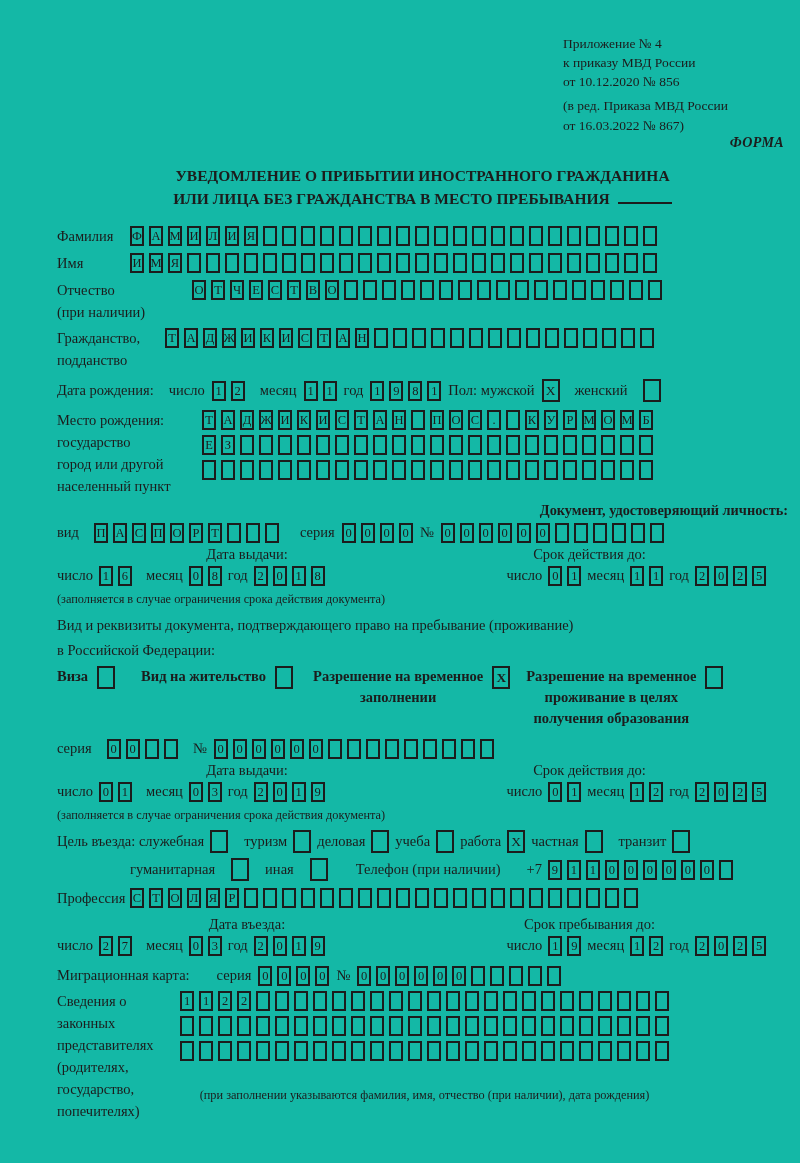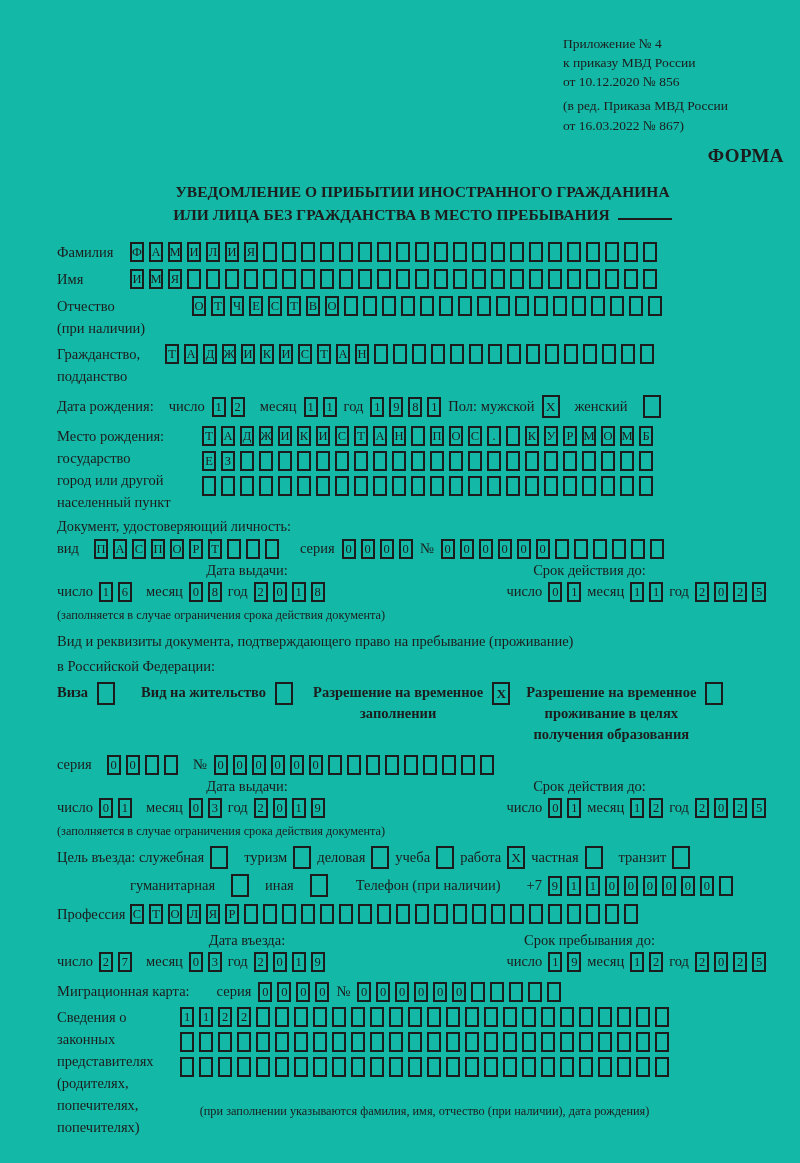--- a/index.html
+++ b/index.html
@@ -4,21 +4,21 @@
 <style>
   * { margin:0; padding:0; box-sizing:border-box; }
   html,body { background:#e8e8e8; }
   .page {
     width:800px; height:1163px; background:#14b8a6; color:#1c1c1c;
     font-family:"Liberation Serif", serif;
     padding:34px 12px 0 57px; margin:0 auto; overflow:hidden;
   }
   .hdr { margin-left:506px; font-size:13.5px; line-height:1.42; white-space:nowrap; }
   .hdr .rev { margin-top:5px; }
-  .forma { text-align:right; font-weight:bold; font-size:19px; margin-top:10px; padding-right:4px; letter-spacing:.4px; }
+  .forma { text-align:right; font-weight:bold; font-size:14px; padding-right:4px; letter-spacing:.4px;font-style:italic; }
   .title { text-align:center; font-weight:bold; font-size:15.5px; line-height:1.5; margin-top:13px; }
   .blank { display:inline-block; width:54px; border-bottom:2px solid #1c1c1c; height:.9em; margin-left:8px; }
   .sec1 { text-align:center; font-weight:bold; font-size:14.7px; margin-top:19px; }
 
   .frow { display:flex; align-items:flex-start; margin-top:4px; }
   .flabel { font-size:14.5px; line-height:23px; flex:0 0 auto; }
   .lblcol { font-size:14.5px; line-height:22px; flex:0 0 auto; }
   .w73 { flex:0 0 73px; } .w108 { flex:0 0 108px; } .w135 { flex:0 0 135px; }
   .w145 { flex:0 0 145px; } .w123 { flex:0 0 123px; }
 
@@ -31,21 +31,21 @@
   .stack .cells:first-child { margin-top:0; }
 
   .checkbox {
     flex:0 0 18px; width:18px; height:23px; border:2px solid #1c1c1c;
     display:inline-flex; align-items:center; justify-content:center; font-size:13.5px;
   }
 
   .inlinerow { display:flex; align-items:center; column-gap:7px; font-size:14.5px; margin-top:8px; }
   .ml14 { margin-left:14px; } .ml8 { margin-left:8px; } .ml20 { margin-left:20px; }
 
-  .docline { text-align:left; font-weight:normal; font-size:14.3px; margin-top:5px; }
+  .docline { text-align:right; font-weight:bold; font-size:14.3px; margin-top:5px; }
 
   .dhdrs { display:flex; font-size:14.5px; margin-top:3px; }
   .dh1 { width:380px; text-align:center; } .dh2 { width:305px; text-align:center; }
   .dates-row { display:flex; align-items:center; margin-top:2px; }
   .dgroup { display:flex; align-items:center; column-gap:6px; font-size:14.5px; }
   .dgroup.rgt { margin-left:auto; margin-right:22px; }
   .note-right { text-align:left; font-size:12.3px; margin-top:6px; padding-right:2px; }
 
   .plain { font-size:14.5px; margin-top:7px; line-height:1.55; }
 
@@ -661,21 +661,21 @@
         <span class="cell"></span>
       </div>
   </div>
 
   <div class="reps">
     <div class="lblcol w123">
       <div>Сведения о</div>
       <div>законных</div>
       <div>представителях</div>
       <div>(родителях,</div>
-      <div>попечителях,</div>
+      <div>государство,</div>
       <div>попечителях)</div>
     </div>
     <div class="stack">
       <div class="cells">
           <span class="cell">1</span>
           <span class="cell">1</span>
           <span class="cell">2</span>
           <span class="cell">2</span>
           <span class="cell"></span>
           <span class="cell"></span>

